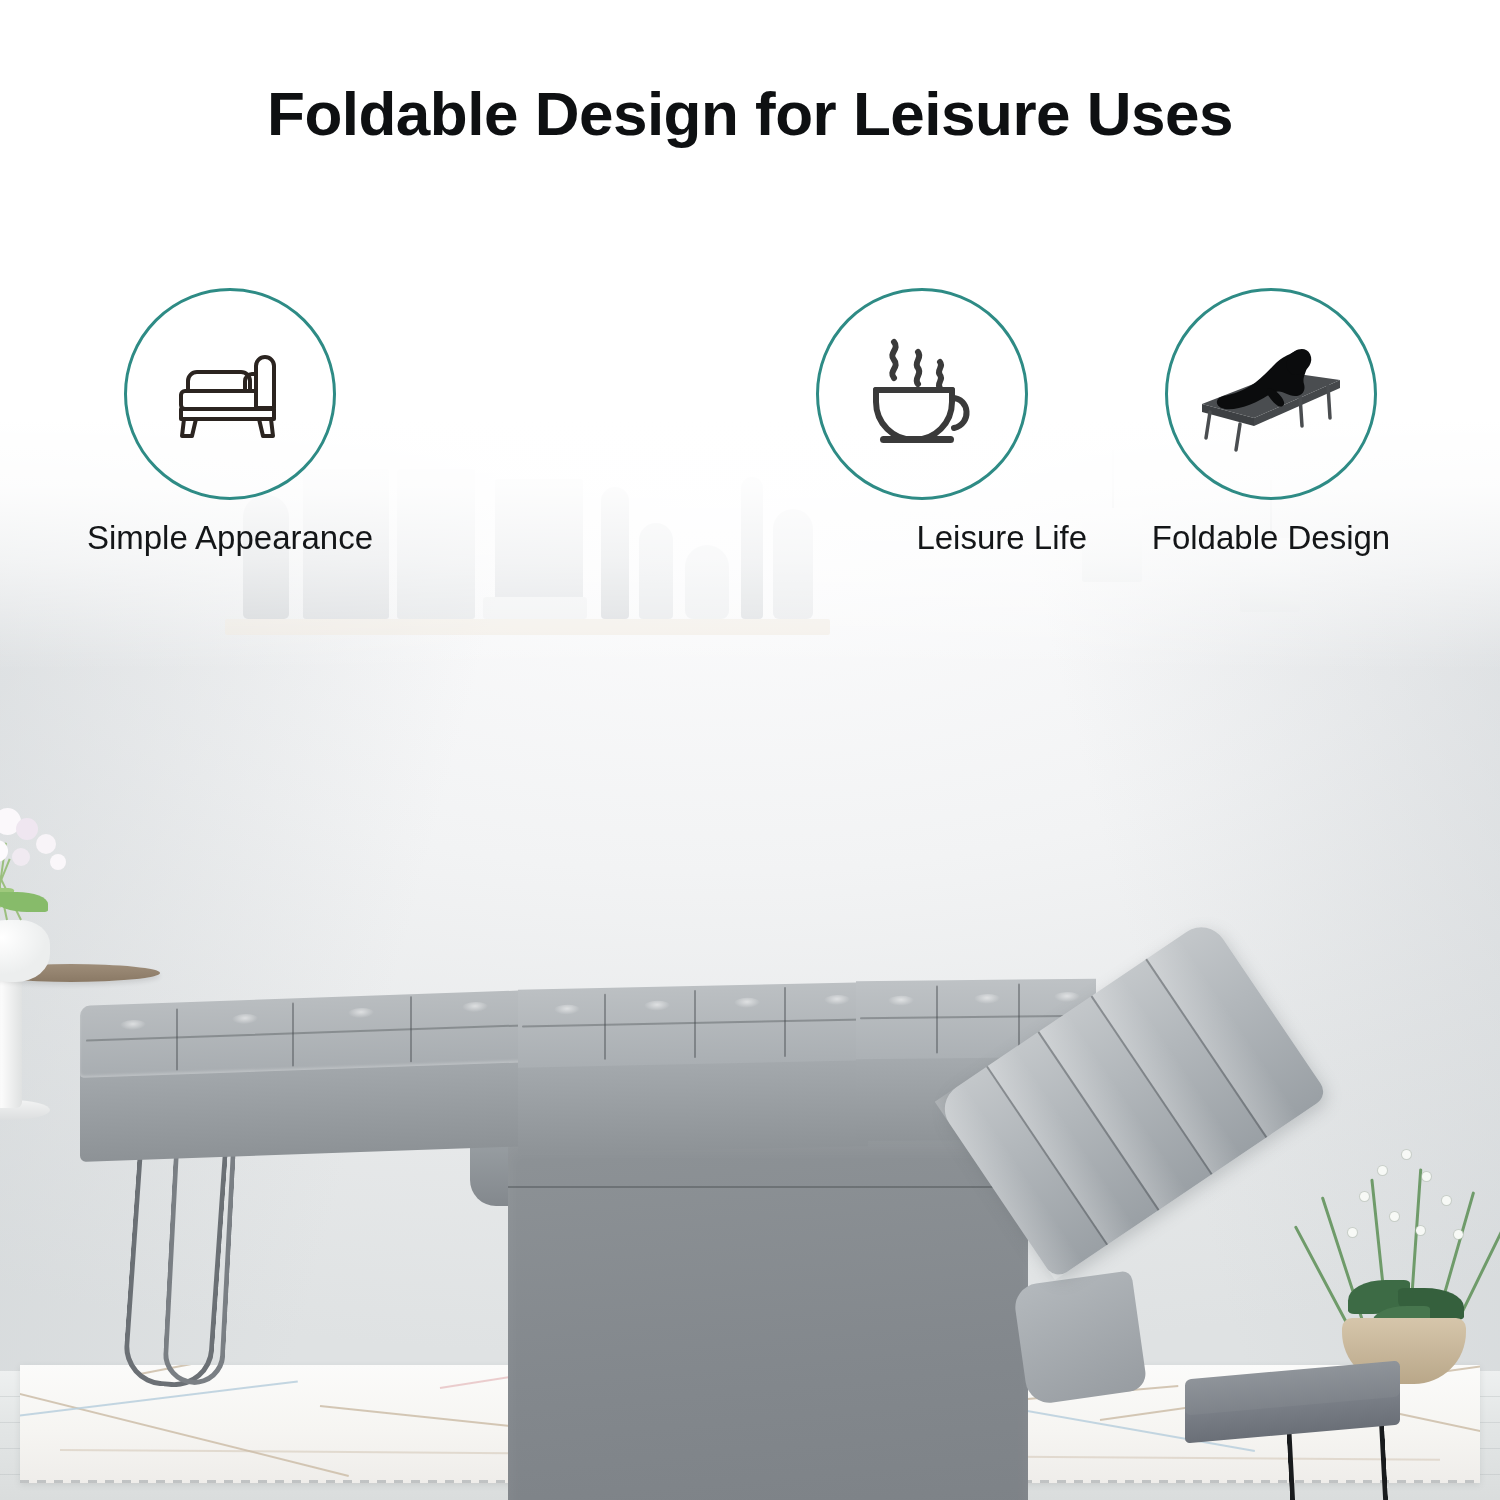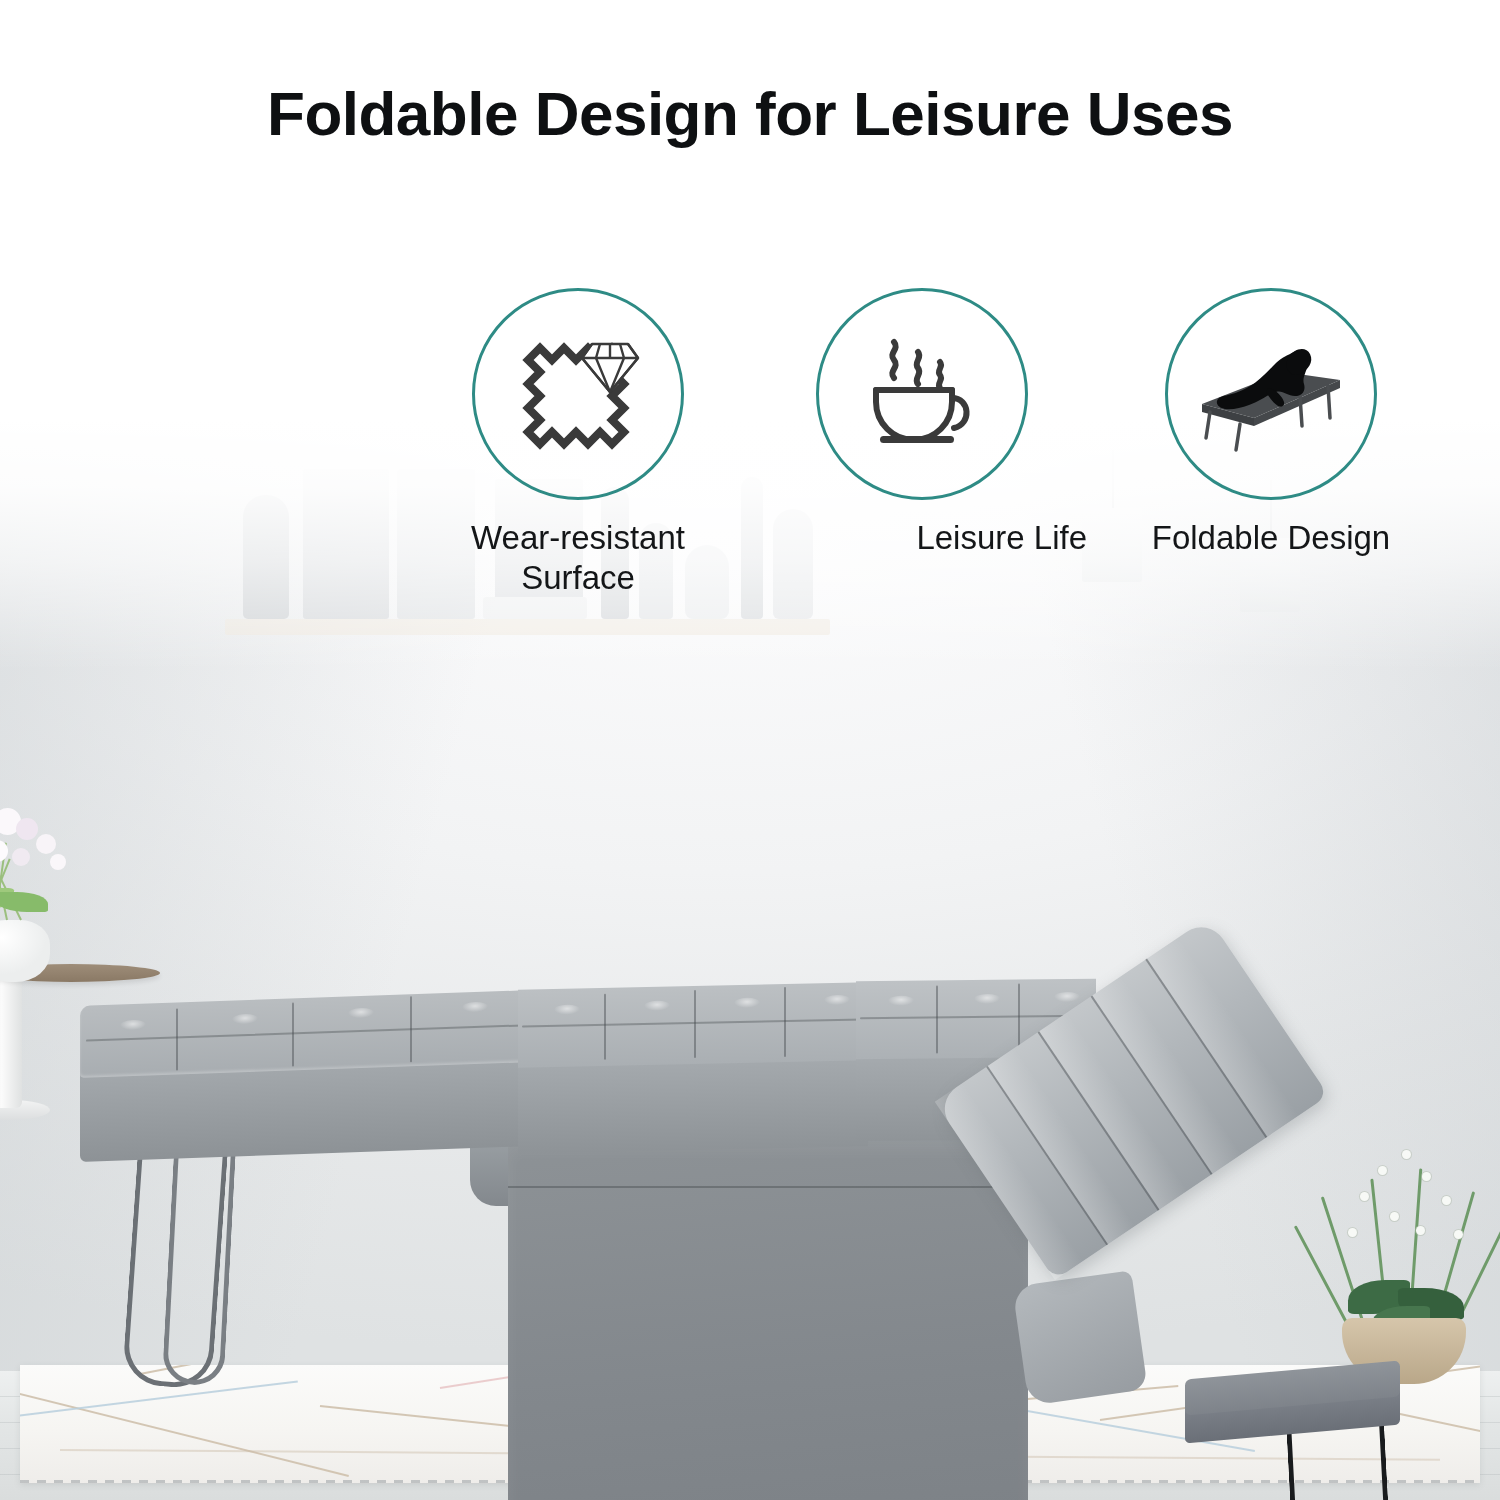--- a/index.html
+++ b/index.html
@@ -377,46 +377,45 @@
       </div>
     </div>
 
     <div class="scene-fade"></div>
   </div>
 
   <div class="title">Foldable Design for Leisure Uses</div>
 
   <div class="features">
 
-
-    <div class="feature f2">
+    <div class="feature f1">
       <div class="circle">
-        <svg class="ico" width="132" height="128" viewBox="0 0 132 128">
-
-          <path d="M16 30 L28 18 L40 30 L52 18 L64 30 L76 18 L88 30 L100 18 L112 30
-                   L100 42 L112 54 L100 66 L112 78 L100 90 L112 102
-                   L100 114 L88 102 L76 114 L64 102 L52 114 L40 102 L28 114 L16 102
-                   L28 90 L16 78 L28 66 L16 54 L28 42 Z" fill="none" stroke="#3a3a3a" stroke-width="8" stroke-linejoin="miter"></path>
-
-          <g fill="#ffffff" stroke="#3a3a3a" stroke-width="2.4" stroke-linejoin="round">
-            <path d="M80 14 h36 l10 14 -28 34 -28 -34 z"></path>
-            <path d="M70 28 h56" fill="none"></path>
-            <path d="M80 14 l-10 14 28 34" fill="none"></path>
-            <path d="M116 14 l10 14 -28 34" fill="none"></path>
-            <path d="M88 14 l-4 14 14 34" fill="none"></path>
-            <path d="M108 14 l4 14 -14 34" fill="none"></path>
-            <path d="M98 14 v14" fill="none"></path>
+        <svg class="ico" width="130" height="110" viewBox="0 0 130 110">
+          <g fill="none" stroke="#2b2420" stroke-width="4" stroke-linejoin="round" stroke-linecap="round">
+
+            <path d="M100 18 a9 9 0 0 1 9 9 v42 h-18 V27 a9 9 0 0 1 9 -9 z"></path>
+
+            <path d="M23 42 a9 9 0 0 1 9 -9 h44 a9 9 0 0 1 9 9 v10 H23 z"></path>
+
+            <path d="M80 42 a7 7 0 0 1 7 -7 h4 v17 h-11 z"></path>
+
+            <path d="M20 52 h71 v18 H20 a4 4 0 0 1 -4 -4 v-10 a4 4 0 0 1 4 -4 z"></path>
+
+            <path d="M16 70 h93 v10 H16 z"></path>
+
+            <path d="M19 80 l-2 17 h10 l4 -17"></path>
+            <path d="M106 80 l2 17 h-10 l-4 -17"></path>
           </g>
         </svg>
       </div>
       <div class="flabel">
-        <span>Wear-resistant</span><br>
-        <span>Surface</span>
-      </div>
-    </div>
+        <span>Simple Appearance</span>
+      </div>
+    </div>
+
 
     <div class="feature f3">
       <div class="circle">
         <svg class="ico" width="128" height="124" viewBox="0 0 128 124">
           <g fill="none" stroke="#3a3a3a" stroke-width="6" stroke-linecap="round" stroke-linejoin="round">
 
             <path d="M36 10 c6 7 -6 11 0 18 c6 7 -6 11 0 18"></path>
             <path d="M60 20 c5 6 -5 10 0 16 c5 6 -5 10 0 16"></path>
             <path d="M82 30 c4 5 -4 8 0 13 c4 5 -4 8 0 13"></path>
 

